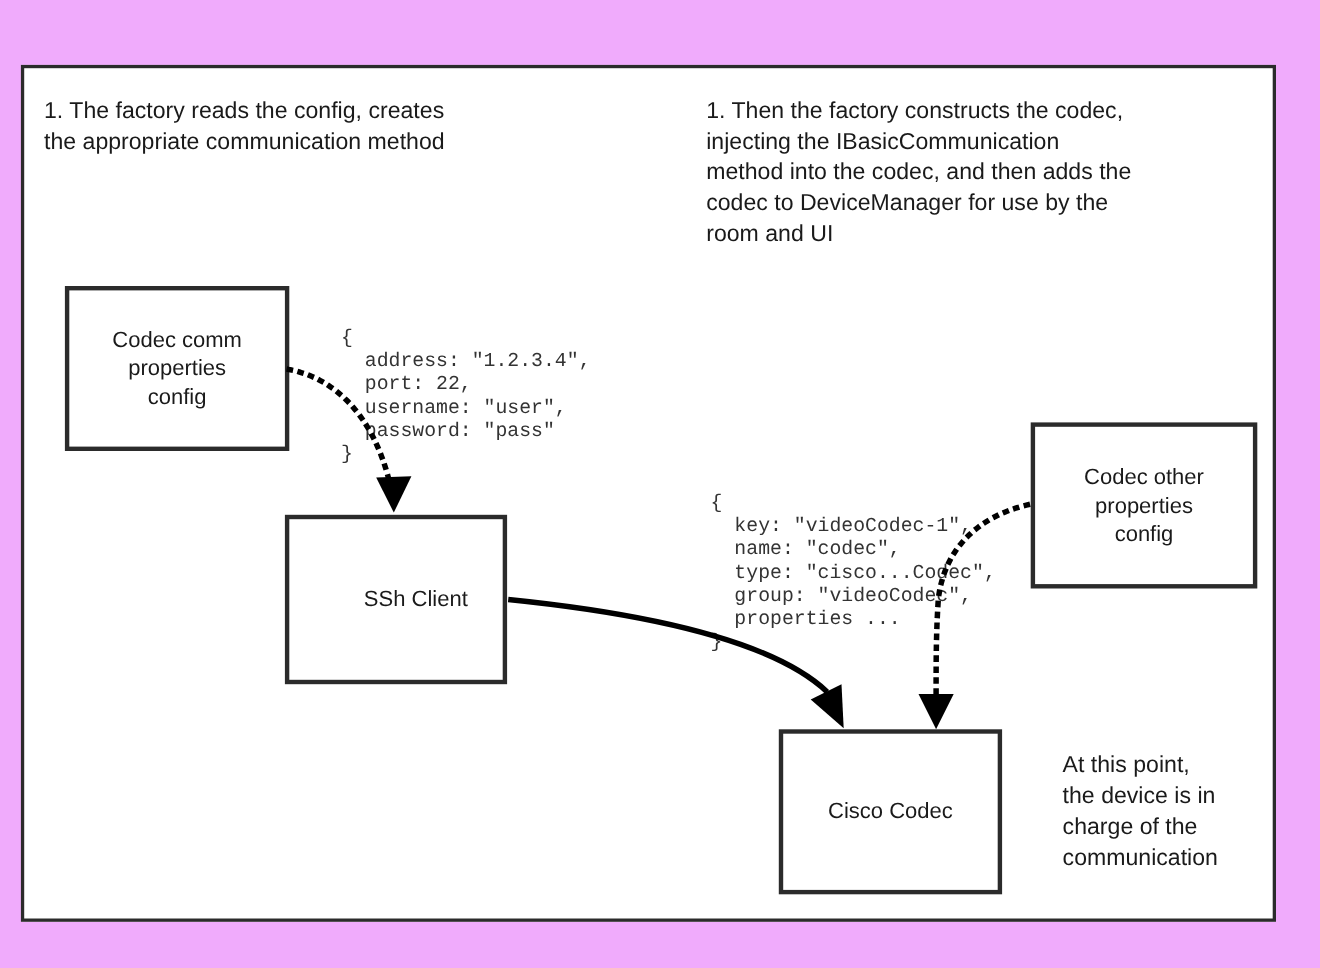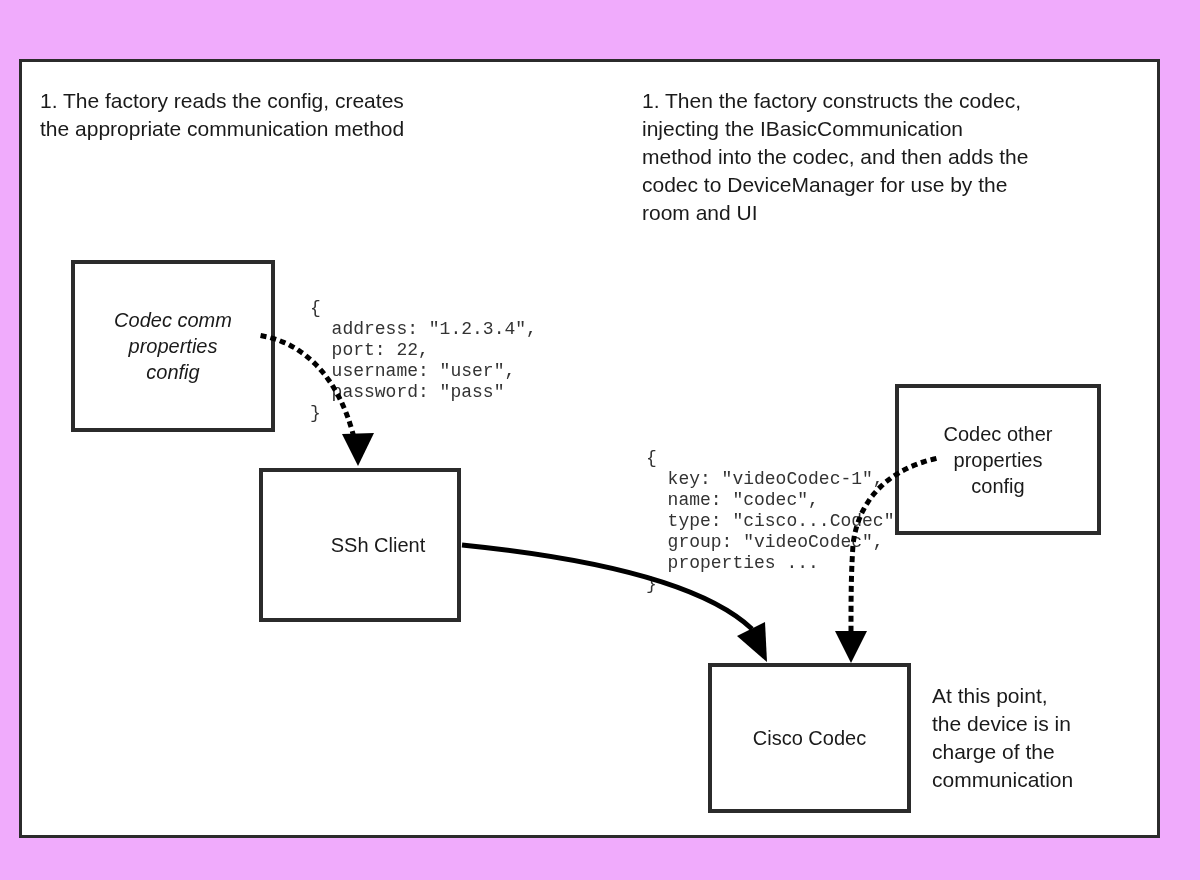--- a/index.html
+++ b/index.html
@@ -75,51 +75,51 @@
 
   <div class="note" style="left:40px; top:87px; width:470px;">1. The factory reads the config, creates
 the appropriate communication method</div>
 
   <div class="note" style="left:642px; top:87px; width:490px;">1. Then the factory constructs the codec,
 injecting the IBasicCommunication
 method into the codec, and then adds the
 codec to DeviceManager for use by the
 room and UI</div>
 
-  <div class="note" style="left:932px; top:682px; width:210px;">At this point,
+  <div class="note" style="left:966px; top:682px; width:210px;">At this point,
 the device is in
 charge of the
 communication</div>
 
   <div class="code" style="left:310px; top:298px;">{
   address: "1.2.3.4",
   port: 22,
   username: "user",
   password: "pass"
 }</div>
 
   <div class="code" style="left:646px; top:448px;">{
   key: "videoCodec-1",
   name: "codec",
   type: "cisco...Codec",
   group: "videoCodec",
   properties ...
 }</div>
 
-  <div class="box" style="left:71px; top:260px; width:204px; height:172px;font-style:italic;">
+  <div class="box" style="left:59px; top:260px; width:204px; height:150px;">
     <span>Codec comm
 properties
 config</span>
   </div>
 
   <div class="box" style="left:259px; top:468px; width:202px; height:154px;padding-left:36px;">
     <span>SSh Client</span>
   </div>
 
-  <div class="box" style="left:895px; top:384px; width:206px; height:151px;">
+  <div class="box" style="left:937px; top:384px; width:206px; height:151px;">
     <span>Codec other
 properties
 config</span>
   </div>
 
   <div class="box" style="left:708px; top:663px; width:203px; height:150px;">
     <span>Cisco Codec</span>
   </div>
 
   <svg id="arrow-layer" viewBox="0 0 1200 880" xmlns="http://www.w3.org/2000/svg">

